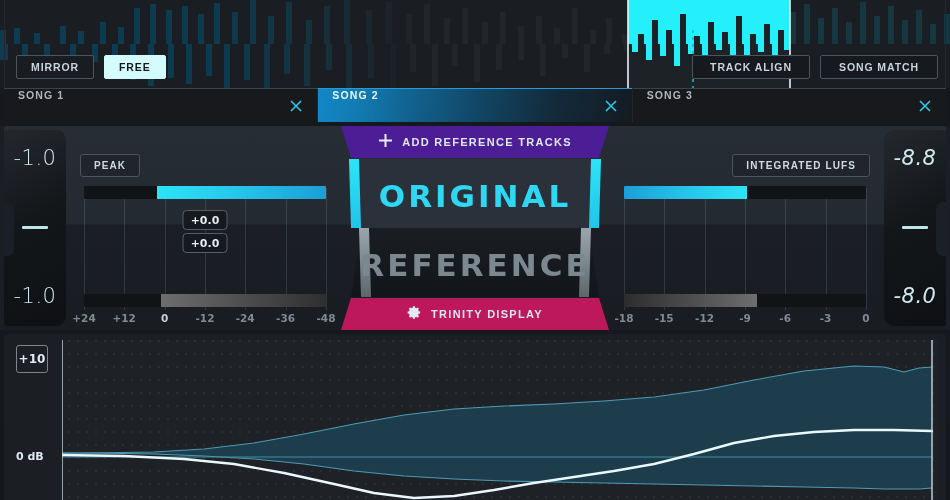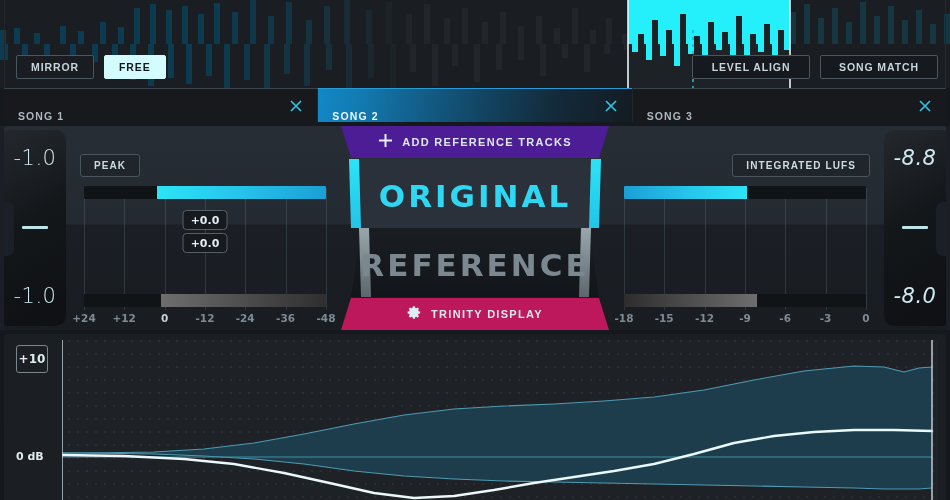--- a/index.html
+++ b/index.html
@@ -42,21 +42,21 @@
   .right-btns { position: absolute; right: 12px; top: 55px; display: flex; gap: 10px; z-index: 6; }
   .right-btns .btn { min-width: 118px; background: #16191d; }
 
   
   .tabbar {
     position: absolute; left: 4px; top: 88px; width: 942px; height: 34px;
     display: flex; background: #17191d;
   }
   .tab {
     position: relative; flex: 1; height: 34px;
-    display: flex; align-items: flex-end;
+    display: flex; align-items: flex-start;
     border-top: 1px solid #3a424a;
     background: #17191d;
     overflow: hidden;
   }
   .tab + .tab { border-left: 1px solid #22262b; }
   .tab.sel {
     background: linear-gradient(100deg, #1288c8 0%, #127ab0 14%, #12628f 30%, #124563 52%, #132b3c 74%, #141b22 100%);
     border-top-color: #2a9ad6;
   }
   .tab-label {
@@ -290,21 +290,21 @@
     </svg>
     <div class="wave-frame"></div>
   </div>
 
   <div class="mode-row">
     <div class="btn">MIRROR</div>
     <div class="btn active">FREE</div>
   </div>
 
   <div class="right-btns">
-    <div class="btn">LEVEL ALIGN</div>
+    <div class="btn">TRACK ALIGN</div>
     <div class="btn">SONG MATCH</div>
   </div>
 
   <div class="tabbar">
     <div class="tab">
       <span class="tab-label">SONG 1</span>
       <span class="tab-close">
         <svg width="14" height="14" viewBox="0 0 14 14">
             <path d="M2 2 L12 12 M12 2 L2 12" stroke="#2ec8e6" stroke-width="1.6" fill="none"></path>
           </svg>

